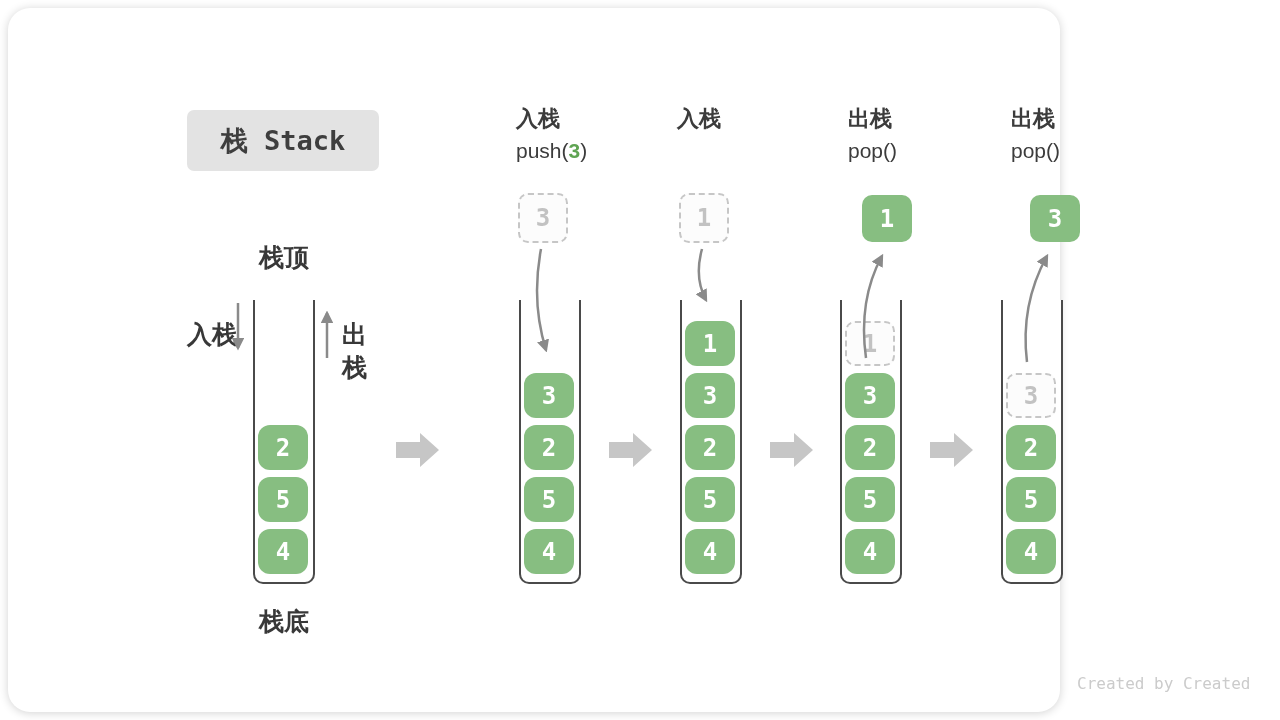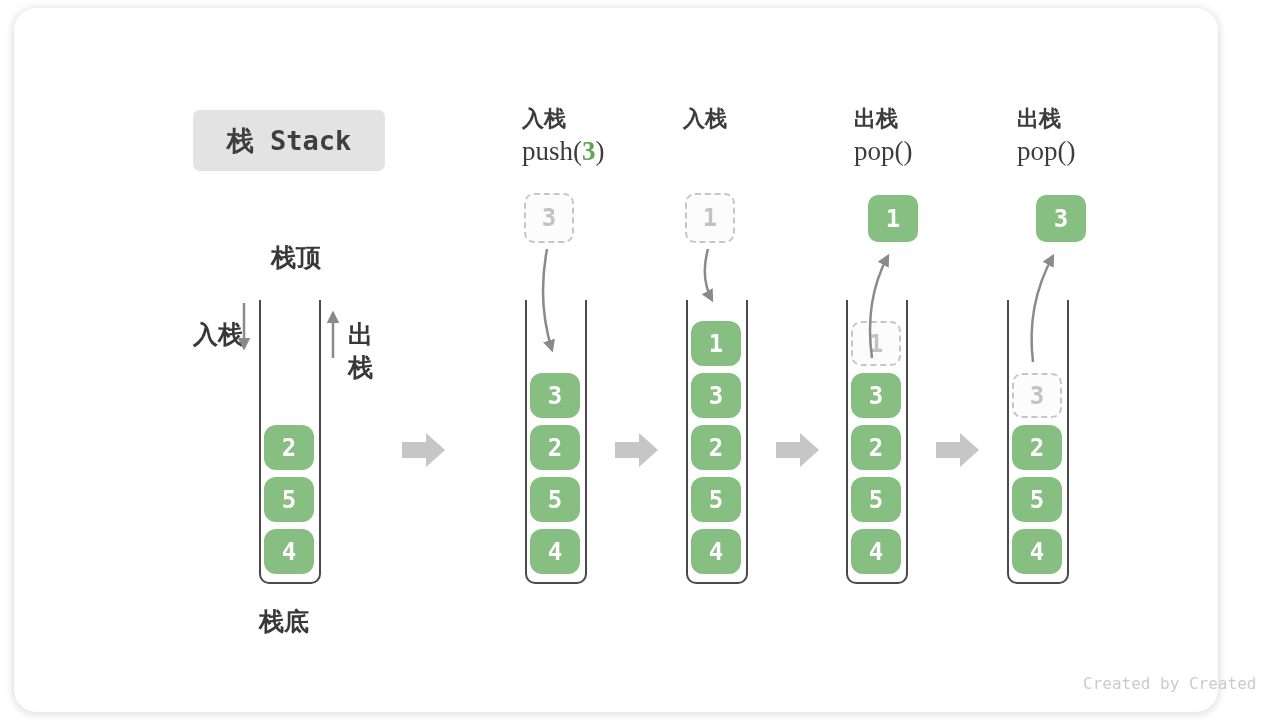--- a/index.html
+++ b/index.html
@@ -1,53 +1,53 @@
 <!DOCTYPE html>
 <html style="--element_green: #87BE81; --code_arg_green: #5FA452; --text_dark: #3C3C3C; --arrow_gray: #8A8A8A; --block_arrow_gray: #C6C6C6; --ghost_gray: #C2C2C2; --title_bg: #E3E3E3;"><head>
 <meta charset="utf-8">
 <style>
   html,body{margin:0;padding:0;background:#fff;width:1280px;height:720px;overflow:hidden;}
   *{box-sizing:border-box;}
   body{font-family:"DejaVu Sans","Liberation Sans",sans-serif;color:var(--text_dark,#3C3C3C);}
 
-  .card{position:absolute;left:14px;top:8px;width:1204px;height:704px;background:#fff;
+  .card{position:absolute;left:8px;top:8px;width:1052px;height:704px;background:#fff;
         border-radius:22px;box-shadow:0 1px 10px rgba(0,0,0,0.18);}
   .content{position:absolute;left:-8px;top:-8px;width:1280px;height:720px;}
 
   .title-box{position:absolute;left:187px;top:110px;width:192px;height:61px;background:var(--title_bg,#E3E3E3);
              border-radius:7px;display:flex;align-items:center;justify-content:center;
              font-family:"DejaVu Sans Mono","Liberation Mono",monospace;font-size:27px;font-weight:bold;color:#3E3E3E;}
 
   .col{position:absolute;top:0;height:720px;width:62px;}
   .col-1{left:253px;} .col-2{left:519px;} .col-3{left:680px;} .col-4{left:840px;} .col-5{left:1001px;}
 
   .hdr{position:absolute;top:104px;left:-3px;width:200px;}
   .col-4 .hdr{left:8px;} .col-5 .hdr{left:10px;}
   .hdr-cn{font-size:22px;line-height:30px;font-weight:600;color:#3C3C3C;}
-  .hdr-code{font-family:Liberation Serif, serif;font-size:27px;line-height:34px;color:#3C3C3C;}
+  .hdr-code{font-family:Liberation Sans, sans-serif;font-size:21px;line-height:34px;color:#3C3C3C;}
   .hdr-code .arg{color:var(--code_arg_green,#5FA452);font-weight:bold;}
 
   .float-box{position:absolute;width:50px;height:50px;border-radius:10px;
              display:flex;align-items:center;justify-content:center;
              font-family:"DejaVu Sans Mono","Liberation Mono",monospace;font-size:24px;font-weight:bold;}
   .float-dashed{top:193px;left:-1px;border:2px dashed #C6C6C6;background:#FCFCFC;color:var(--ghost_gray,#C2C2C2);}
   .float-solid{top:195px;height:47px;background:var(--element_green,#87BE81);color:#fff;border:none;}
   .col-4 .float-solid{left:22px;} .col-5 .float-solid{left:29px;}
 
   .well{position:absolute;top:300px;left:0;width:62px;height:284px;background:#fff;
         border:2px solid #4A4A4A;border-top:none;border-radius:0 0 10px 10px;}
   .cell{position:absolute;left:3px;width:50px;height:45px;border-radius:12px;
         background:var(--element_green,#87BE81);color:#fff;display:flex;align-items:center;justify-content:center;
         font-family:"DejaVu Sans Mono","Liberation Mono",monospace;font-size:24px;font-weight:bold;}
   .cell.ghost{background:#FCFCFC;border:2px dashed #C6C6C6;color:var(--ghost_gray,#C2C2C2);border-radius:10px;}
   .r1{top:21px;} .r2{top:73px;} .r3{top:125px;} .r4{top:177px;} .r5{top:229px;}
 
   .lbl{position:absolute;font-size:25px;font-weight:bold;color:#383838;}
-  .lbl-top{top:241px;left:0;width:62px;text-align:right;}
-  .lbl-bottom{top:605px;left:0;width:62px;}
+  .lbl-top{top:241px;left:0;width:62px;text-align:center;}
+  .lbl-bottom{top:605px;left:0;width:62px;text-align:center;}
   .lbl-push{top:318px;left:-66px;}
   .lbl-pop{top:318px;left:89px;}
 
   .overlay{position:absolute;left:0;top:0;pointer-events:none;}
 
   .watermark{position:absolute;left:1077px;top:674px;font-family:"DejaVu Sans Mono","Liberation Mono",monospace;
              font-size:16px;color:#CBCBCB;}
 </style>
 </head>
 <body>

